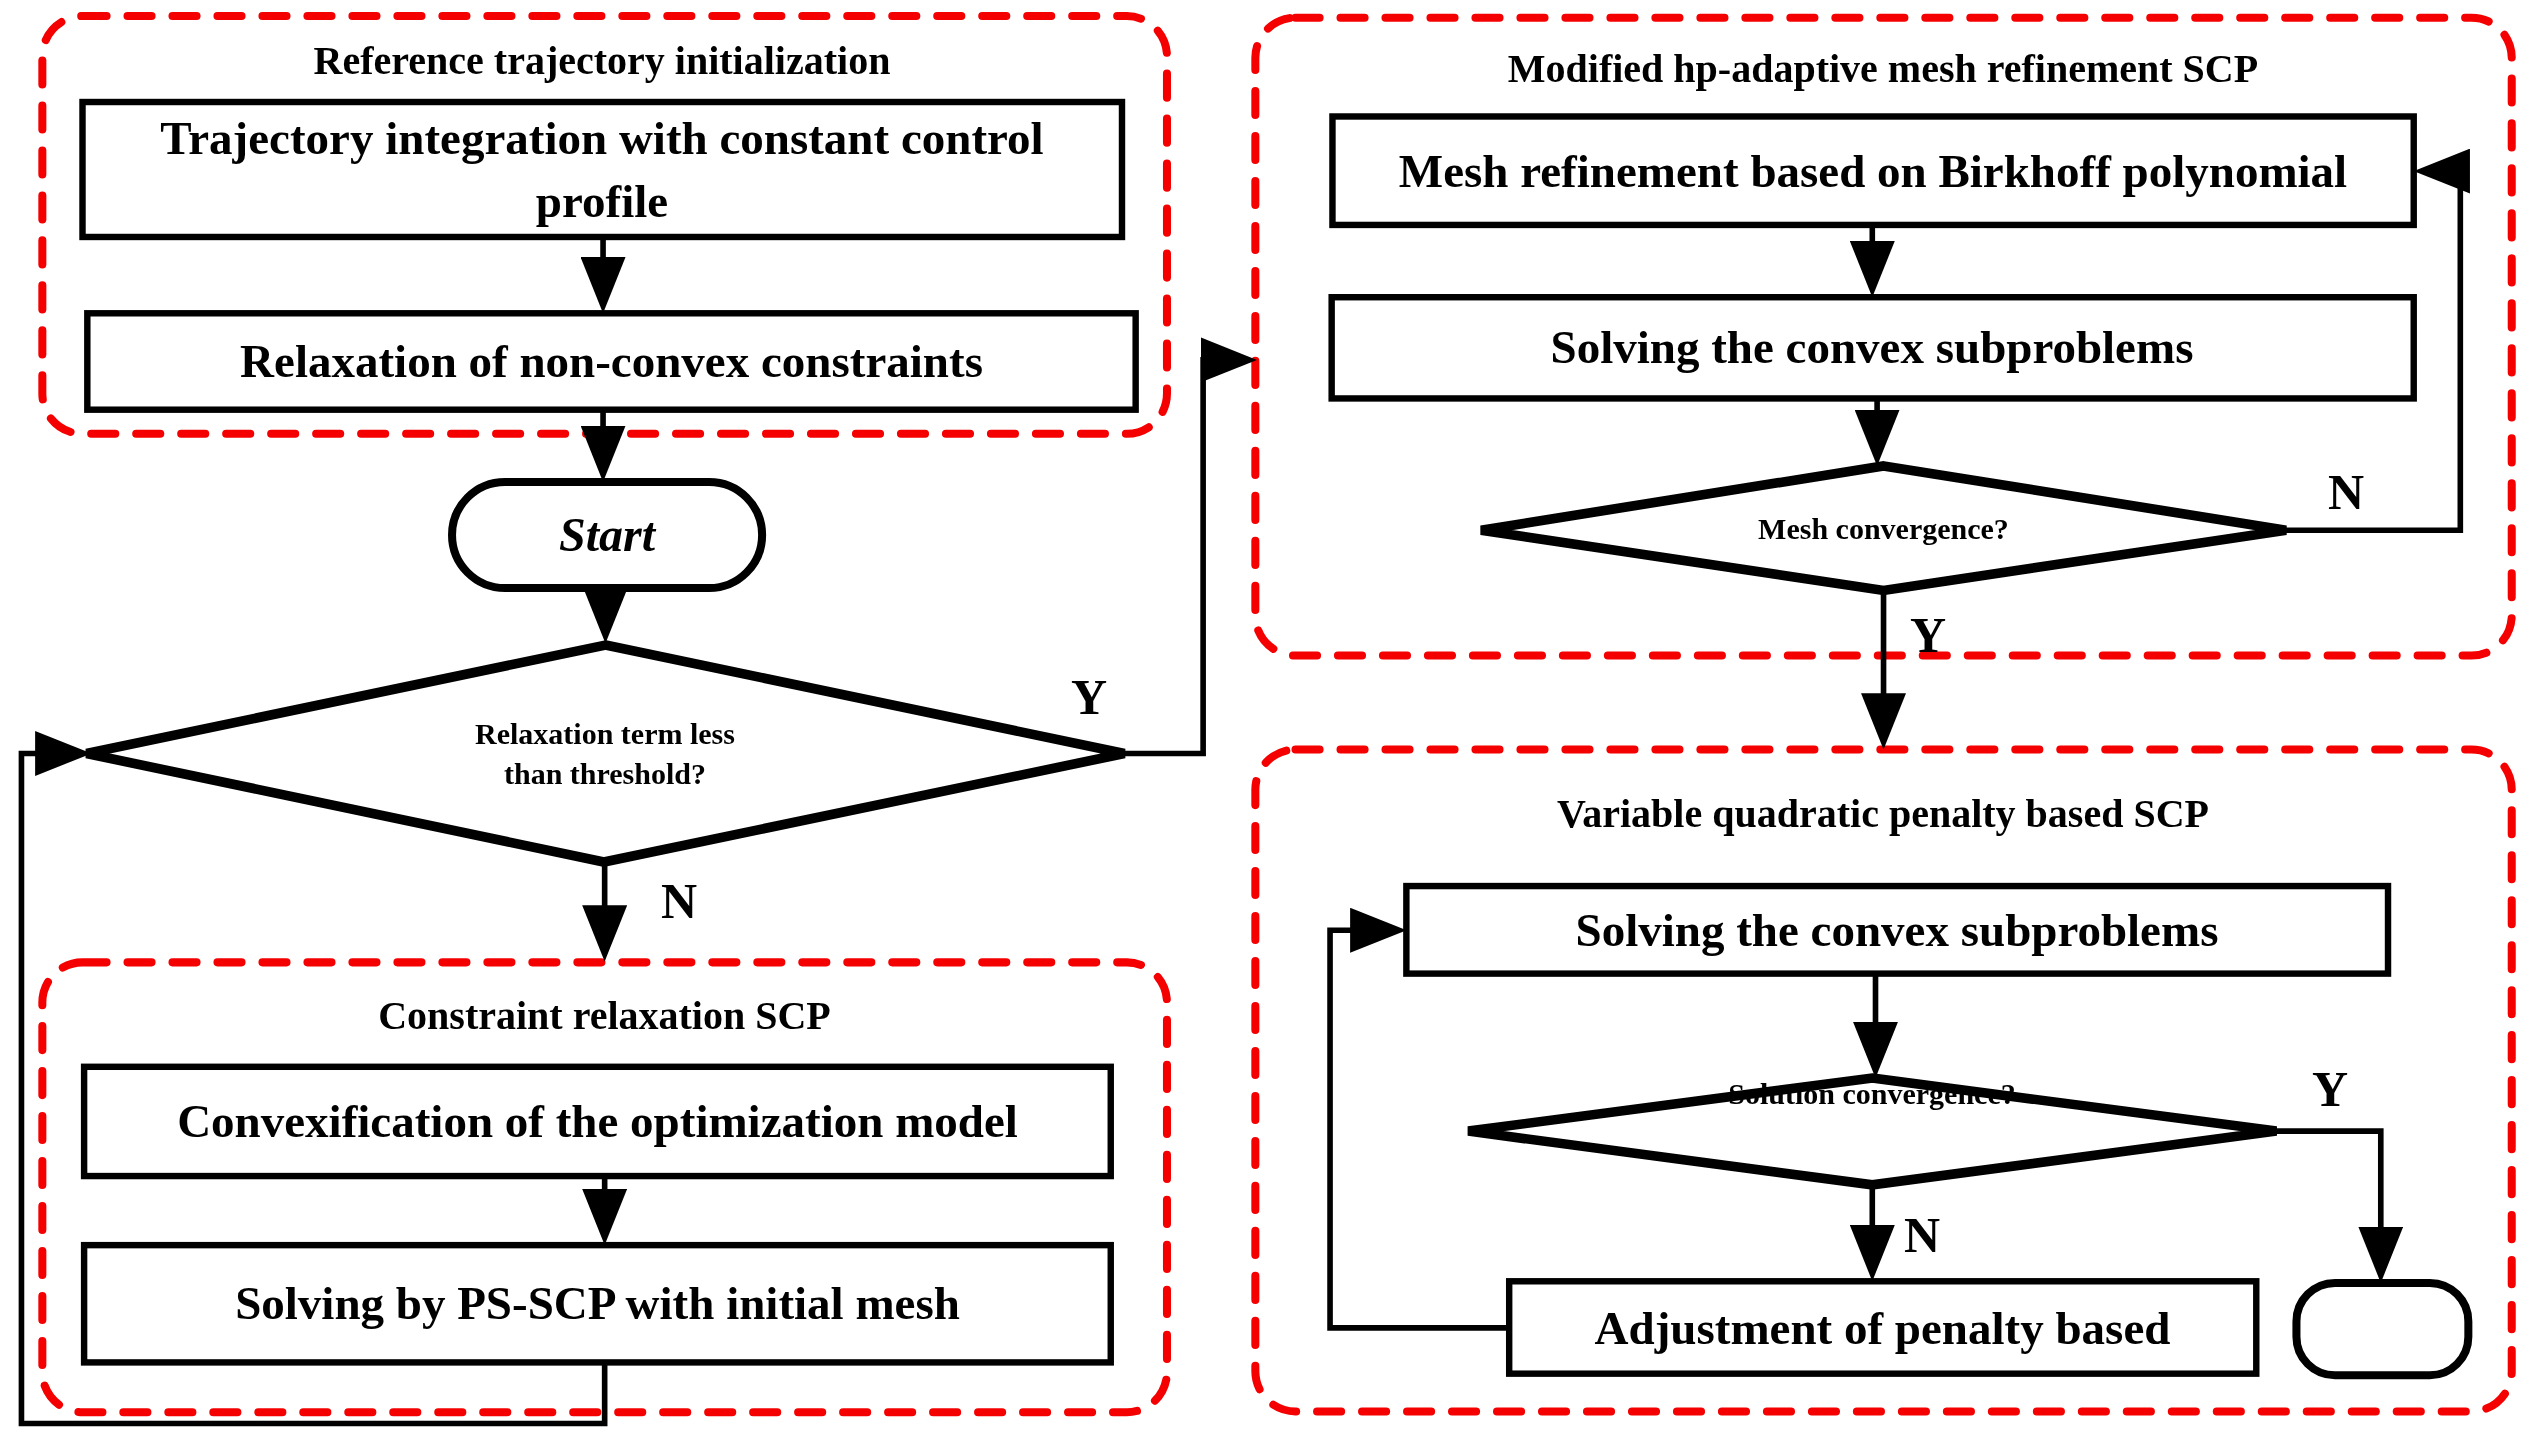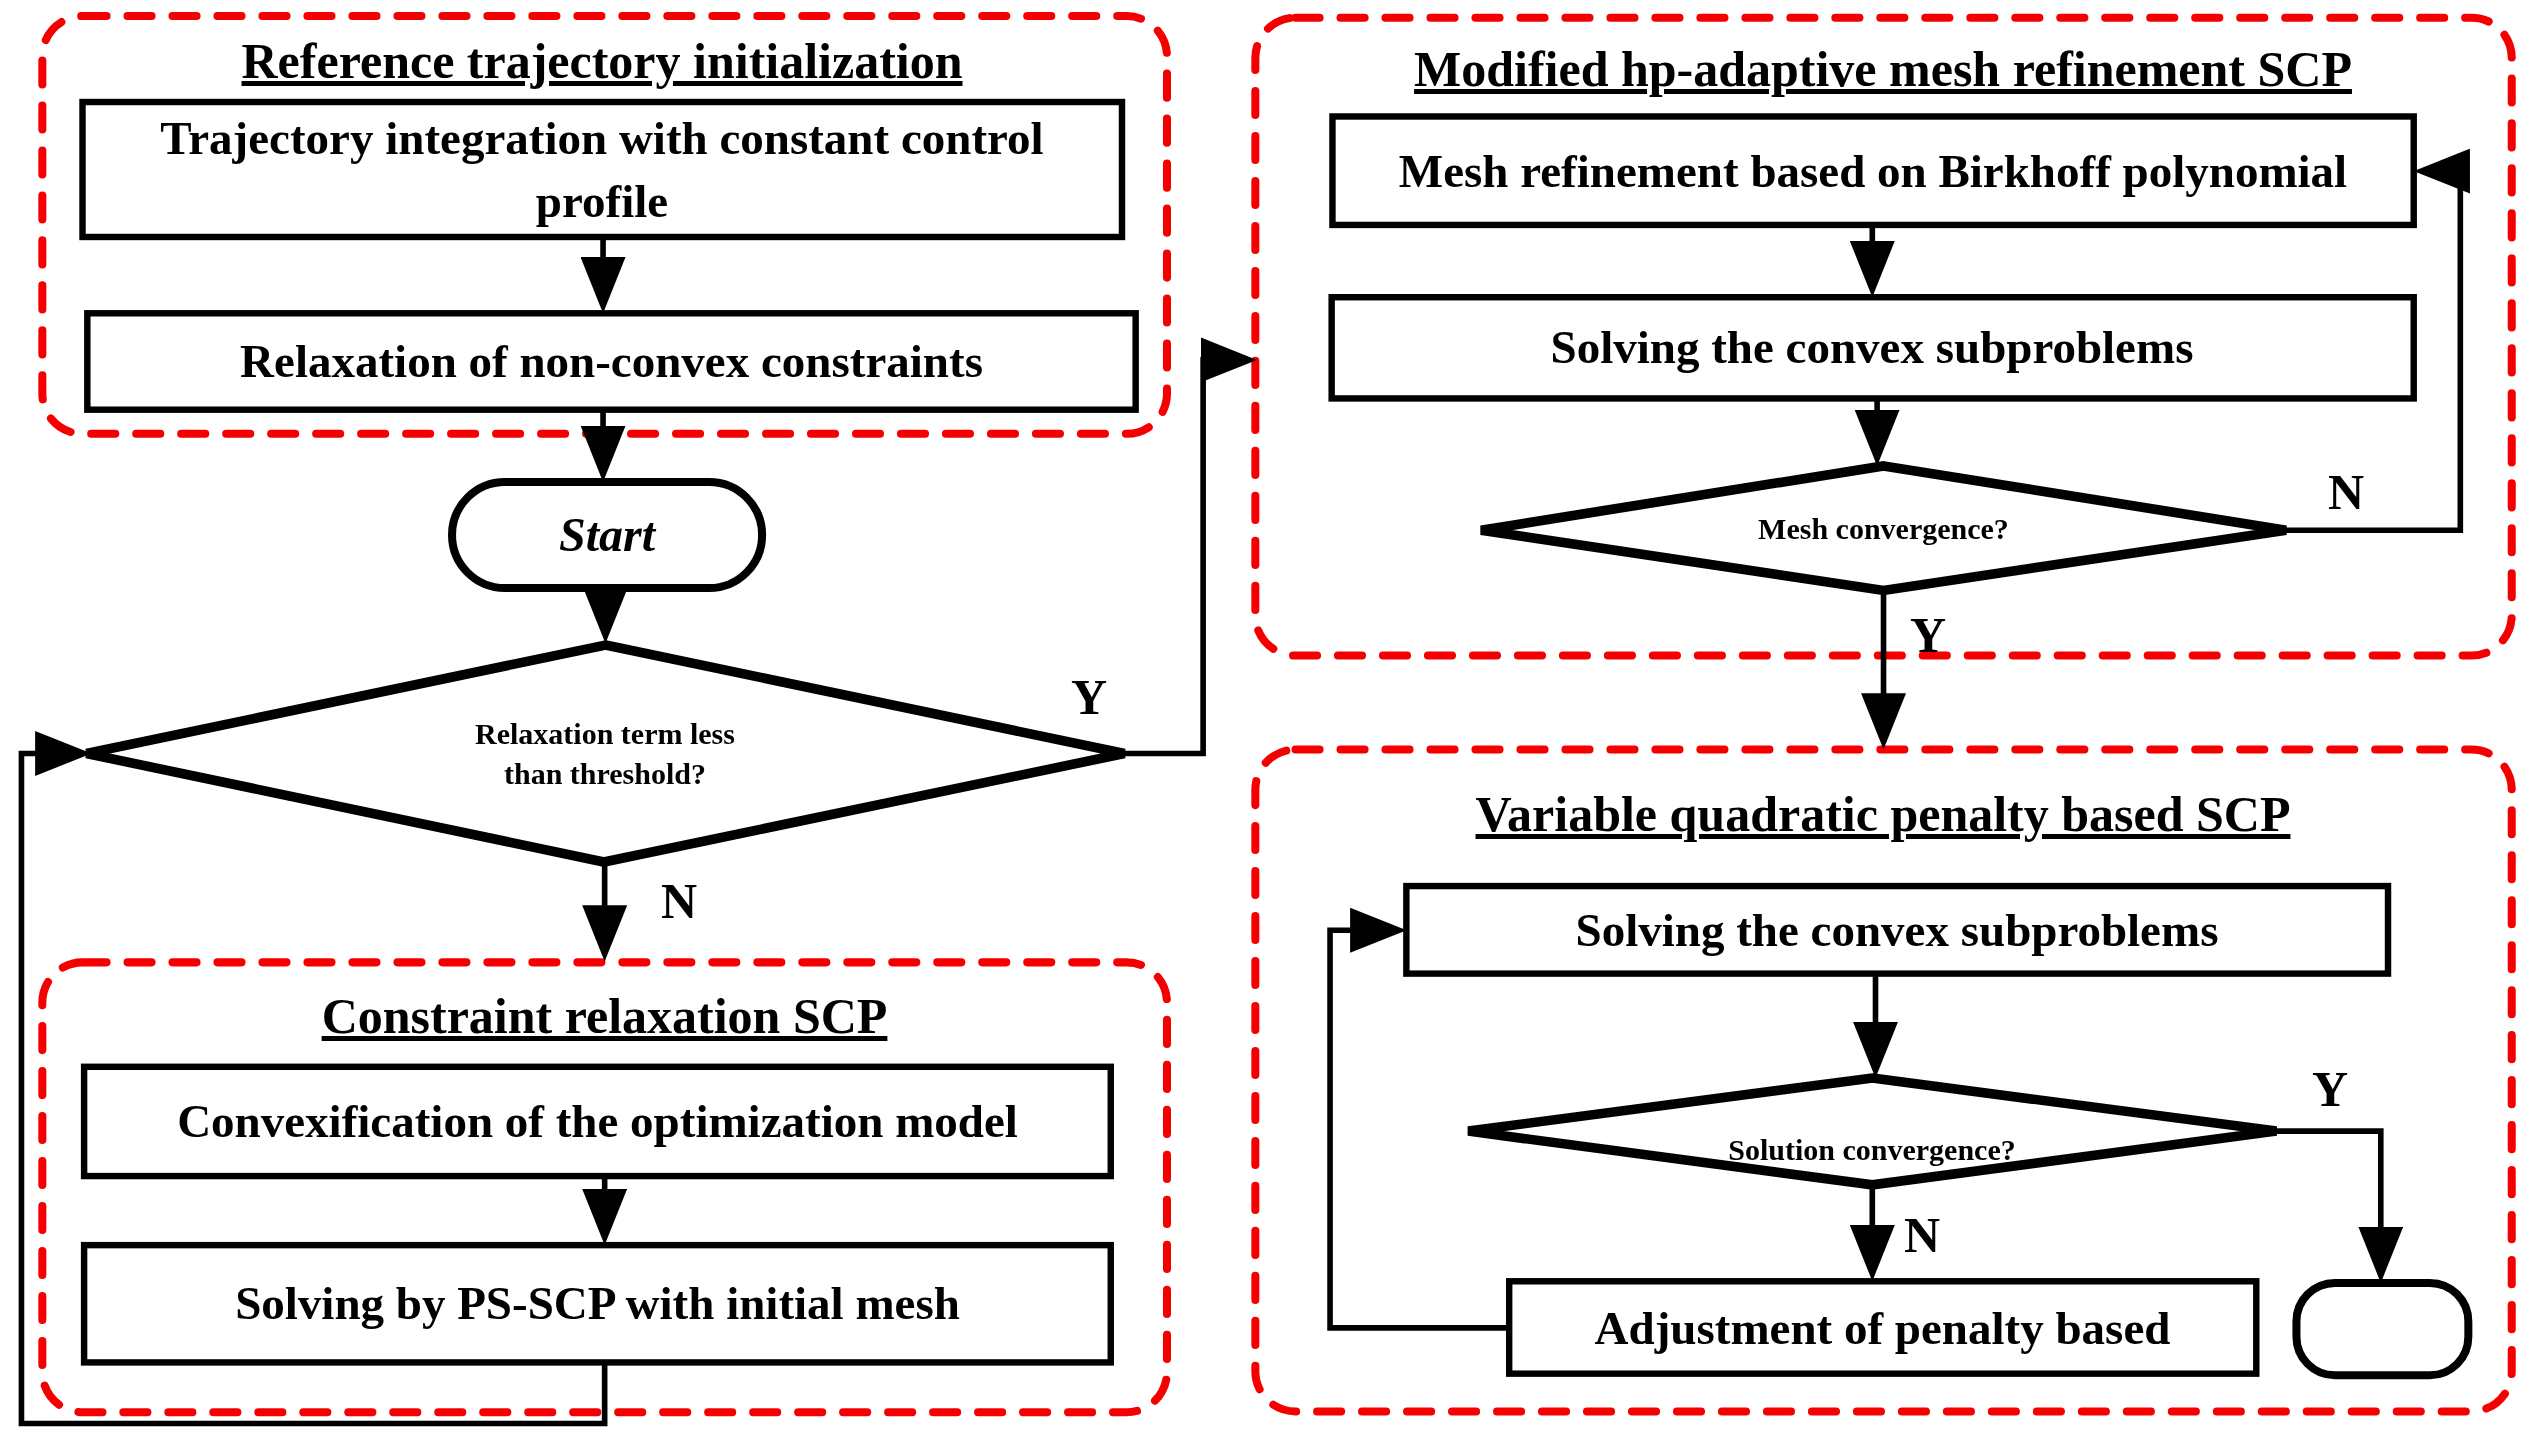--- a/index.html
+++ b/index.html
@@ -12,21 +12,21 @@
   #canvas { position: relative; width: 2538px; height: 1454px; }
   #wires { position: absolute; left: 0; top: 0; }
   .txt {
     position: absolute;
     display: flex; align-items: center; justify-content: center;
     text-align: center;
     font-weight: 700; color: #000;
     line-height: 1.32;
     white-space: pre-line;
   }
-  .group-title { font-size: 50px; text-decoration: underline; }
+  .group-title { font-size: 40px; }
   .box-label   { font-size: 47px; }
   .diamond-label { font-size: 30px; }
   .terminal-label { font-size: 48px; }
   .yn { font-size: 50px; }
   .dashedRect { fill: none; stroke-width: 10; stroke-linecap: round; stroke-dasharray: 30 26; }
   .solidBox { fill: #ffffff; stroke: #000; stroke-width: 8; }
   .stadium  { fill: #ffffff; stroke: #000; stroke-width: 10; }
   .diamond  { fill: #ffffff; stroke: #000; stroke-width: 12; stroke-linejoin: miter; }
   .wire { fill: none; stroke: #000; stroke-width: 7; }
 </style>
@@ -98,20 +98,20 @@
 
   <div class="txt group-title" style="left:1335px; top:40px; width:1096px; height:58px;text-align:center;">Modified hp-adaptive mesh refinement SCP</div>
   <div class="txt box-label" style="left:1332px; top:117px; width:1082px; height:108px;">Mesh refinement based on Birkhoff polynomial</div>
   <div class="txt box-label" style="left:1331px; top:297px; width:1082px; height:101px;">Solving the convex subproblems</div>
   <div class="txt diamond-label" style="left:1481px; top:466px; width:805px; height:125px;">Mesh convergence?</div>
   <div class="txt yn" style="left:2306px; top:464px; width:80px; height:56px;">N</div>
   <div class="txt yn" style="left:1888px; top:607px; width:80px; height:56px;">Y</div>
 
   <div class="txt group-title" style="left:1335px; top:785px; width:1096px; height:58px;">Variable quadratic penalty based SCP</div>
   <div class="txt box-label" style="left:1406px; top:886px; width:982px; height:88px;">Solving the convex subproblems</div>
-  <div class="txt diamond-label" style="left:1468px; top:1096px; width:808px; height:107px;text-align:center;">Solution convergence?</div>
+  <div class="txt diamond-label" style="left:1468px; top:1040px; width:808px; height:107px;text-align:center;">Solution convergence?</div>
   <div class="txt yn" style="left:2290px; top:1061px; width:80px; height:56px;">Y</div>
   <div class="txt yn" style="left:1882px; top:1207px; width:80px; height:56px;">N</div>
   <div class="txt box-label" style="left:1509px; top:1282px; width:747px; height:92px;">Adjustment of penalty based</div>
 
 
 </div>
 
 
 </body></html>

